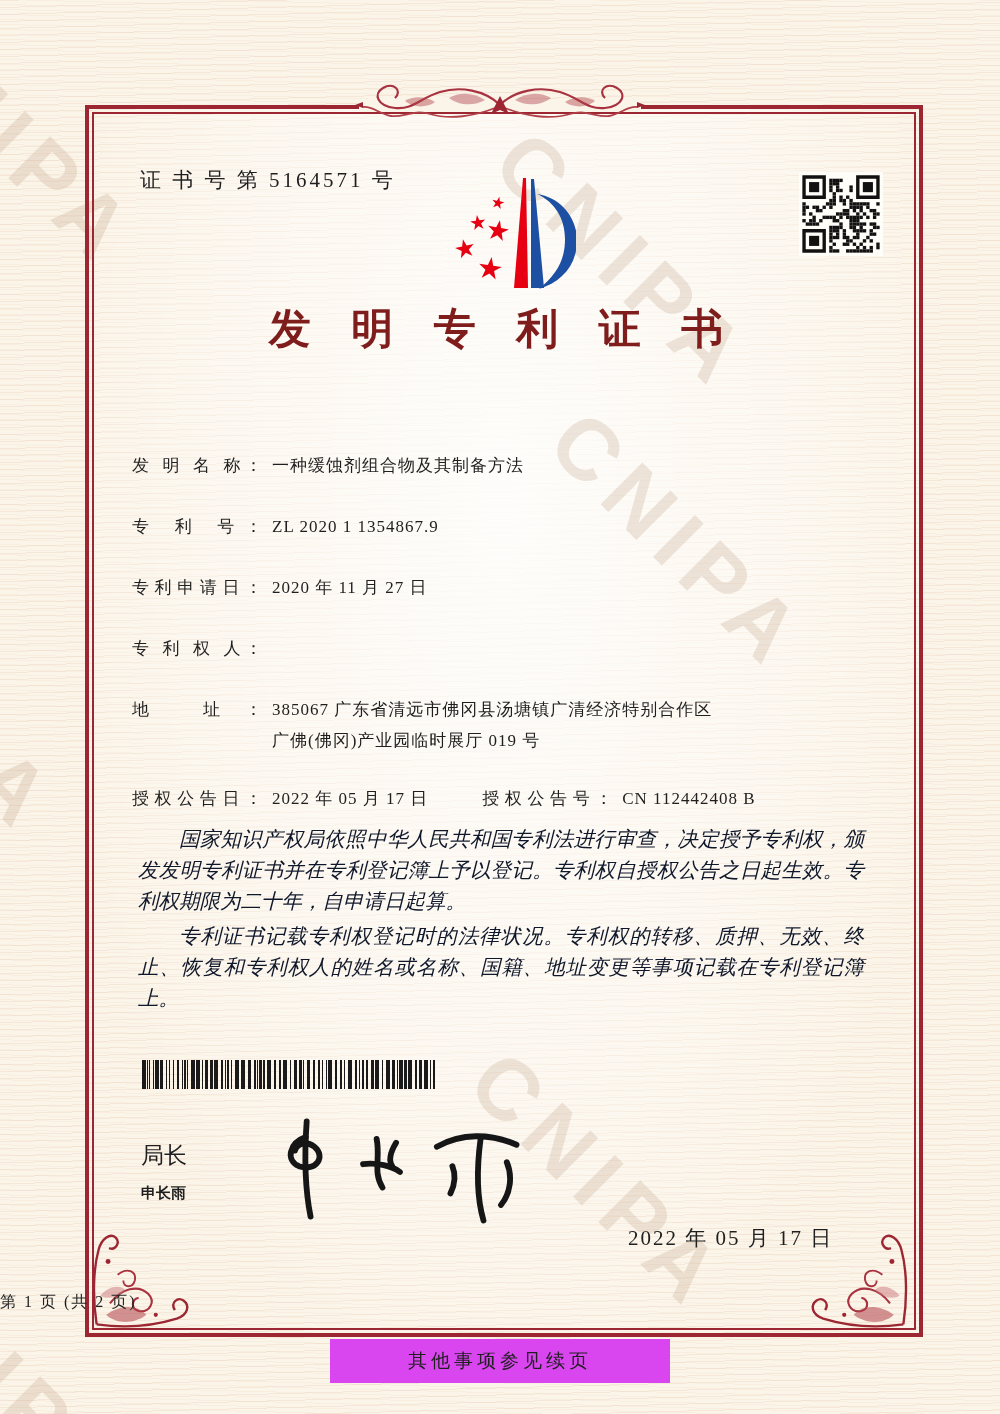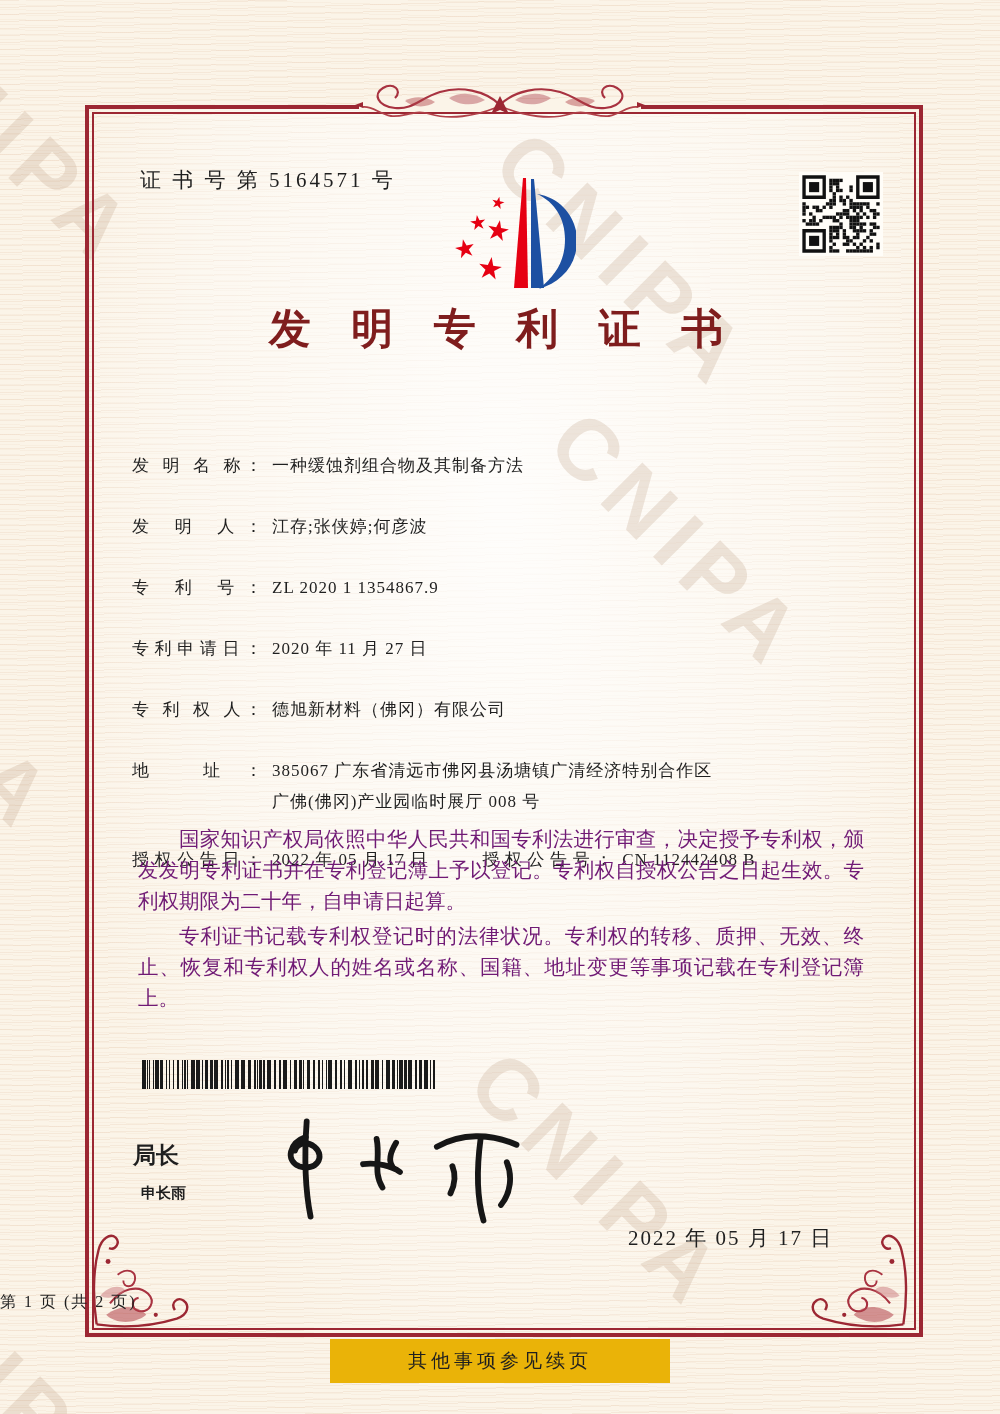--- a/index.html
+++ b/index.html
@@ -44,28 +44,28 @@
   .fields{left:132px;top:424px;width:726px;font-size:17px;margin-top:29px;}
   .frow{display:flex;align-items:flex-start;margin-bottom:36px;line-height:25px;}
   .flabel{
     display:inline-block;width:130px;flex:0 0 130px;
     text-align:justify;text-align-last:justify;letter-spacing:0;
   }
   .fvalue{margin-left:10px;letter-spacing:1px;}
   .addr2{margin-left:140px;margin-top:-31px;margin-bottom:32px;line-height:30px;letter-spacing:1px;}
   .grant-pair{display:flex;}
   .grant-pair .second{margin-left:54px;}
-  .paras{left:138px;top:824px;width:726px;font-size:20.5px;line-height:31px;text-align:justify;color:#701a75;}
+  .paras{left:138px;top:824px;width:726px;font-size:20.5px;line-height:31px;text-align:justify;color:#0f172a;font-style:italic;}
   .paras p{margin:0 0 4px 0;text-indent:2em;}
-  .signer-title{left:133px;top:1140px;font-family:"Liberation Sans","DejaVu Sans",sans-serif;font-weight:700;font-size:23px;}
+  .signer-title{left:141px;top:1140px;font-family:"Liberation Sans","DejaVu Sans",sans-serif;font-weight:400;font-size:23px;}
   .signer-name{left:141px;top:1184px;font-family:"Liberation Sans","DejaVu Sans",sans-serif;font-weight:600;font-size:15px;}
   .issue-date{left:628px;top:1224px;font-size:21px;letter-spacing:2px;}
   .page-info{left:0;right:0;top:1292px;text-align:left;font-size:16px;letter-spacing:2px;}
   .footer-strip{
-    left:330px;top:1339px;width:340px;height:44px;background:#eab308;
+    left:330px;top:1339px;width:340px;height:44px;background:#d946ef;
     display:flex;align-items:center;justify-content:center;
   }
   .footer-note{font-size:19px;letter-spacing:4px;}
   svg{display:block;}
 </style>
 </head>
 <body>
 
 <div class="waves"></div>
 <div class="sheen"></div>
@@ -305,40 +305,35 @@
 </svg>
 
 <div class="abs title">发 明 专 利 证 书</div>
 
 <div class="abs fields">
   <div class="frow">
     <span class="flabel">发 明 名 称：</span>
     <span class="fvalue">一种缓蚀剂组合物及其制备方法</span>
   </div>
   <div class="frow">
-    <span class="flabel">发 明 人：</span>
-    <span class="fvalue">江存;张侠婷;何彦波</span>
-  </div>
-  <div class="frow">
     <span class="flabel">专 利 号：</span>
     <span class="fvalue">ZL 2020 1 1354867.9</span>
   </div>
   <div class="frow">
     <span class="flabel">专利申请日：</span>
     <span class="fvalue">2020 年 11 月 27 日</span>
   </div>
   <div class="frow">
     <span class="flabel">专 利 权 人：</span>
-    <span class="fvalue">德旭新材料（佛冈）有限公司</span>
   </div>
   <div class="frow" style="margin-bottom:0;">
     <span class="flabel">地 址：</span>
     <span class="fvalue">385067 广东省清远市佛冈县汤塘镇广清经济特别合作区</span>
   </div>
-  <div class="addr2" style="margin-top:4px;margin-bottom:30px;">广佛(佛冈)产业园临时展厅 008 号</div>
+  <div class="addr2" style="margin-top:4px;margin-bottom:30px;">广佛(佛冈)产业园临时展厅 019 号</div>
   <div class="frow grant-pair">
     <span class="flabel">授权公告日：</span>
     <span class="fvalue">2022 年 05 月 17 日</span>
     <span class="flabel second">授权公告号：</span>
     <span class="fvalue">CN 112442408 B</span>
   </div>
 </div>
 
 <div class="abs paras">
   <p>国家知识产权局依照中华人民共和国专利法进行审查，决定授予专利权，颁发发明专利证书并在专利登记簿上予以登记。专利权自授权公告之日起生效。专利权期限为二十年，自申请日起算。</p>

